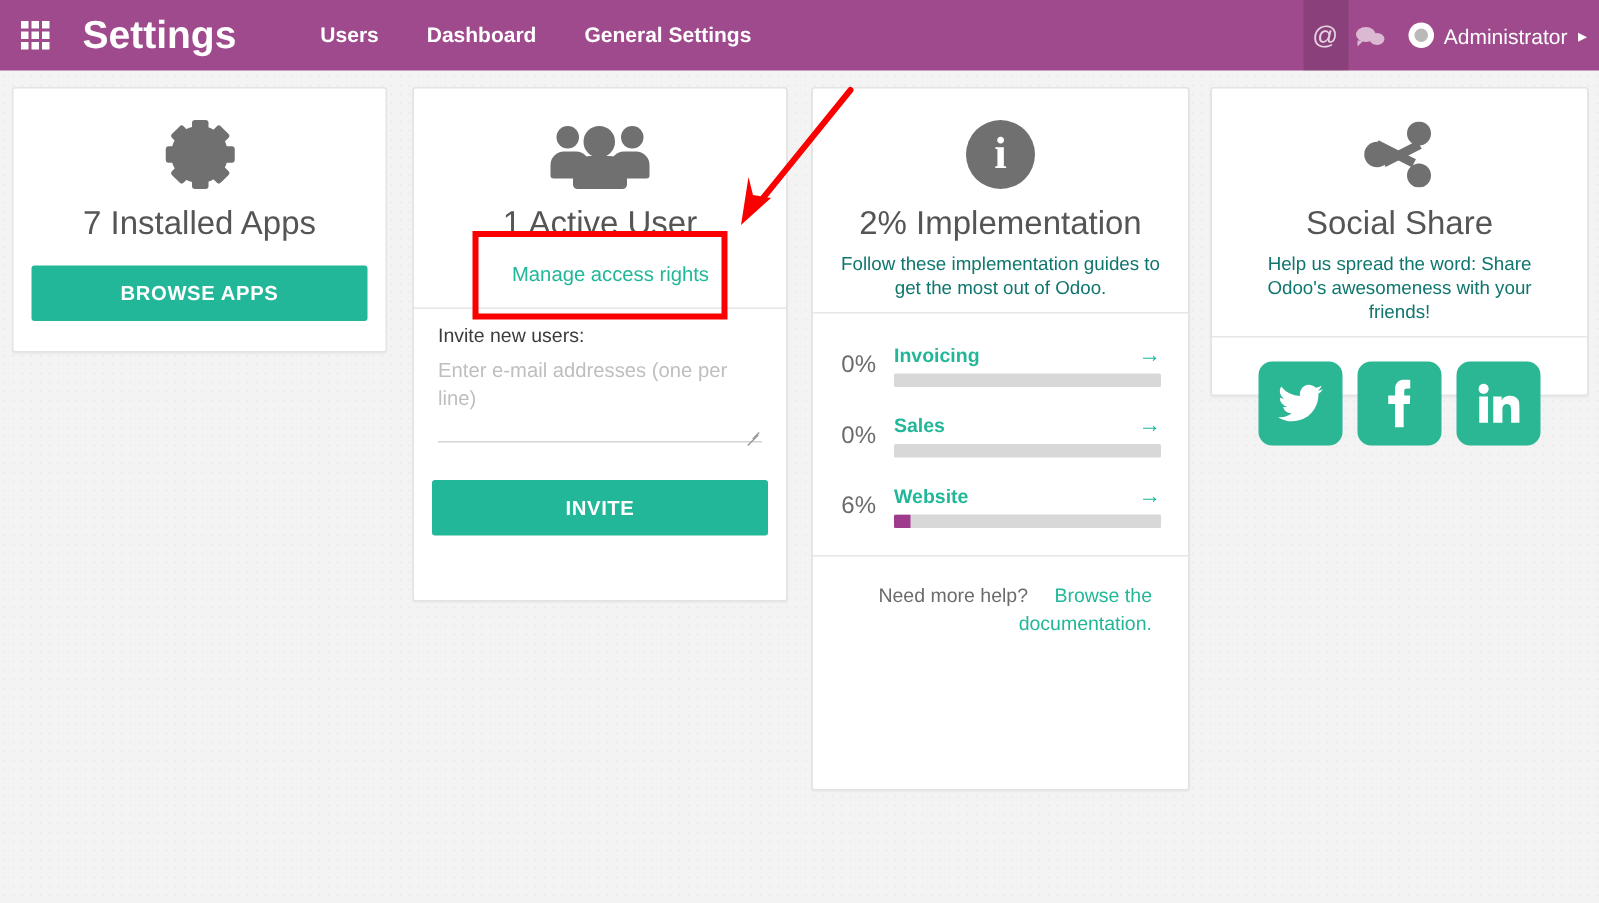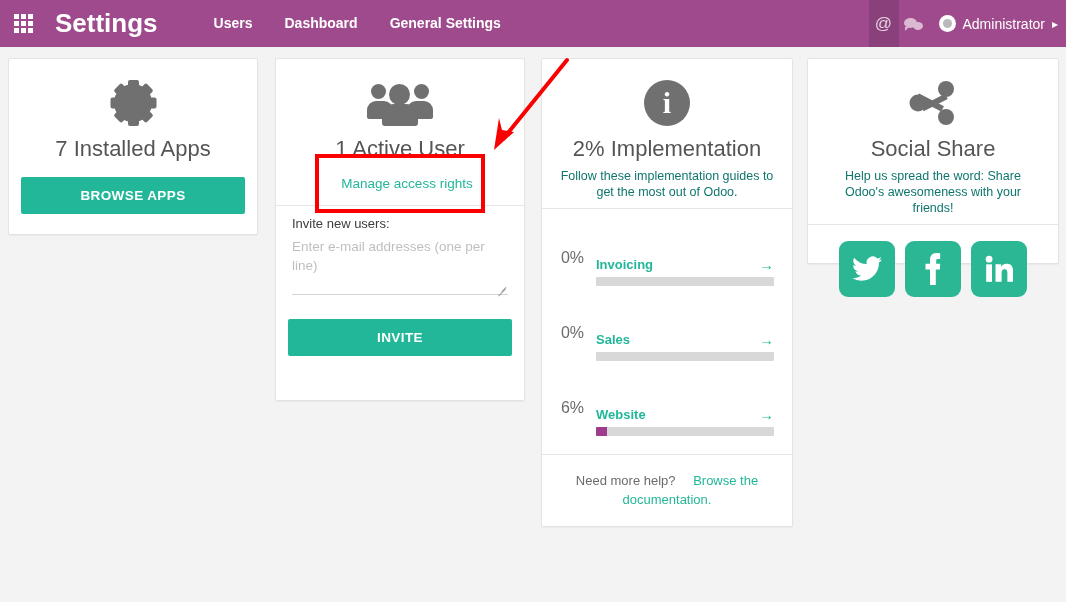--- a/index.html
+++ b/index.html
@@ -220,34 +220,34 @@
   .impl-list { padding: 12px 0 8px; }
   .impl-row {
     display: flex; align-items: center;
     padding: 8px 18px 10px 14px;
   }
   .impl-pct {
     width: 40px; font-size: 16px; color: #6b6b6b;
     text-align: right; padding-right: 12px; flex: none;
   }
   .impl-main { flex: 1; min-width: 0; }
-  .impl-head { display: flex; align-items: flex-start; margin-top: 28px; }
+  .impl-head { display: flex; align-items: flex-start; }
   .impl-name {
     font-size: 13px; font-weight: bold; color: #22b799;
     text-decoration: none; flex: 1;
   }
   .impl-arrow { color: #22b799; font-size: 15px; font-weight: bold; line-height: 1; }
   .impl-track {
     height: 9px; background: #d8d8d8; border-radius: 1px;
     margin-top: 5px; overflow: hidden;
   }
   .impl-fill { height: 100%; background: #9e3b8c; }
 
   .impl-foot {
-    padding: 16px 24px; text-align: center;
+    padding: 16px 24px; text-align: right;
     font-size: 13px; color: #6b6b6b; line-height: 19px;
   }
 
   
   .social-row {
     display: flex; justify-content: space-around; align-items: center;
     padding: 16px 26px 18px;
   }
   .social-btn {
     width: 56px; height: 56px; border-radius: 9px;

